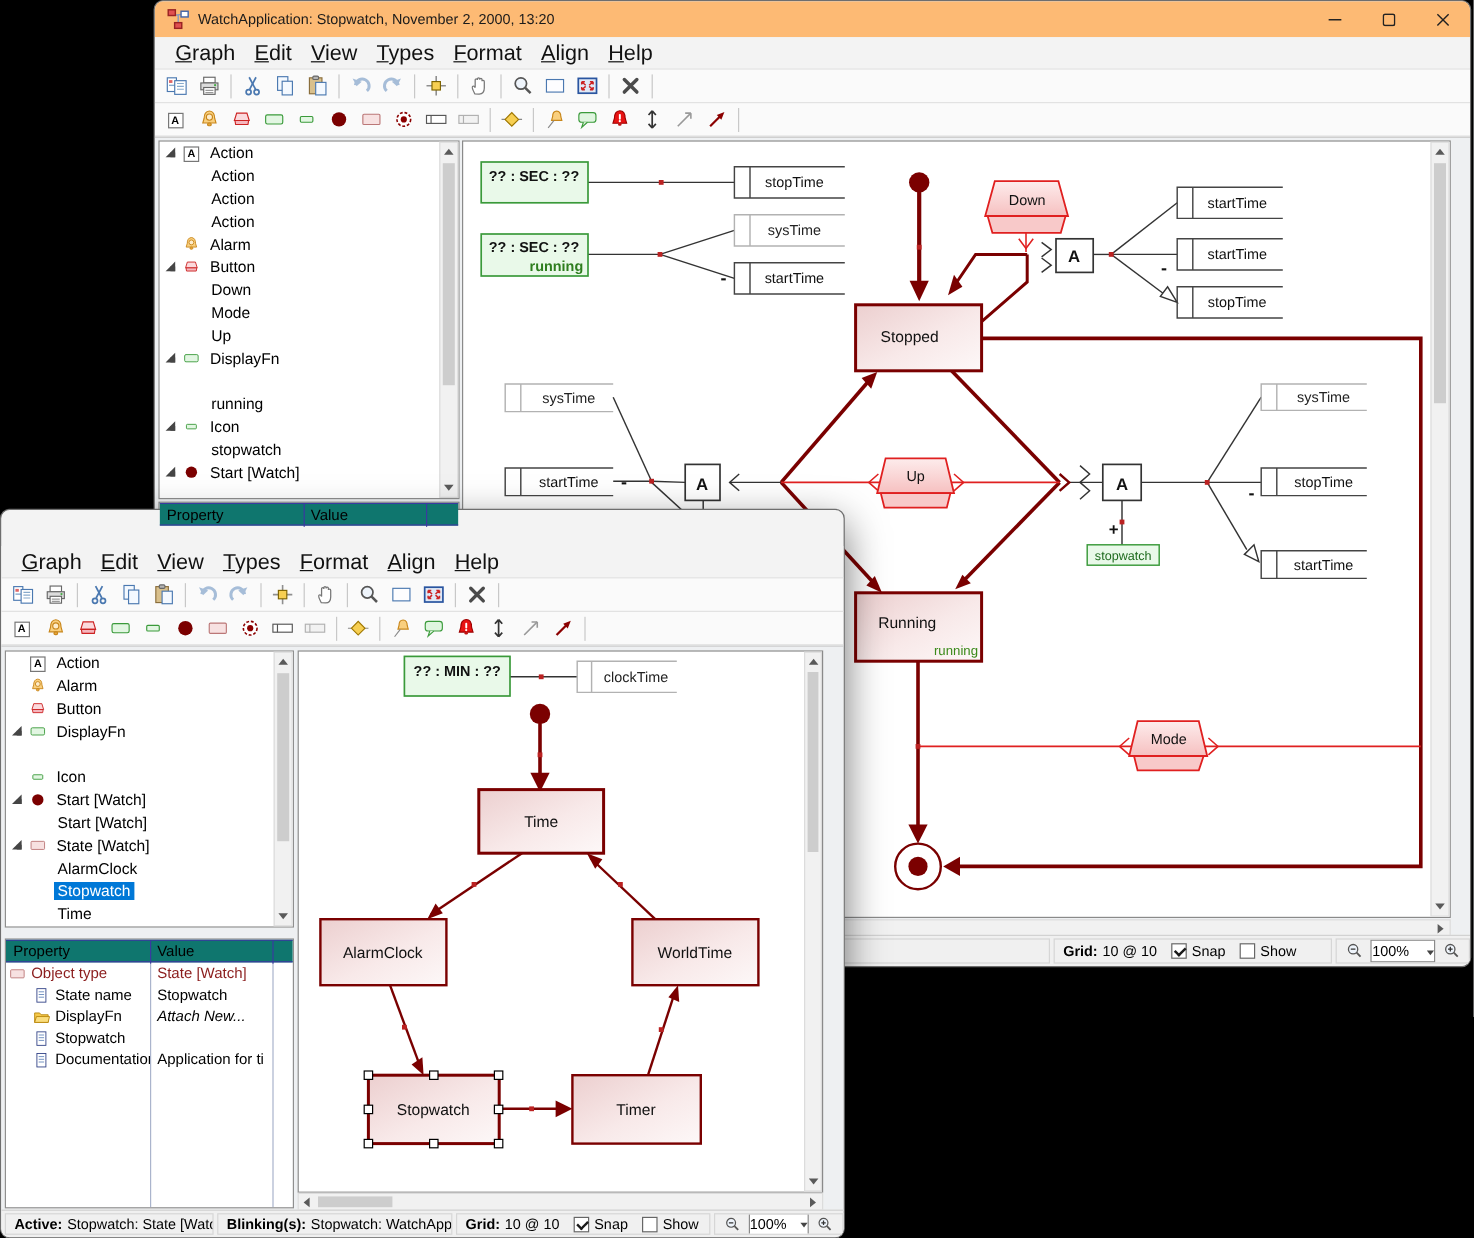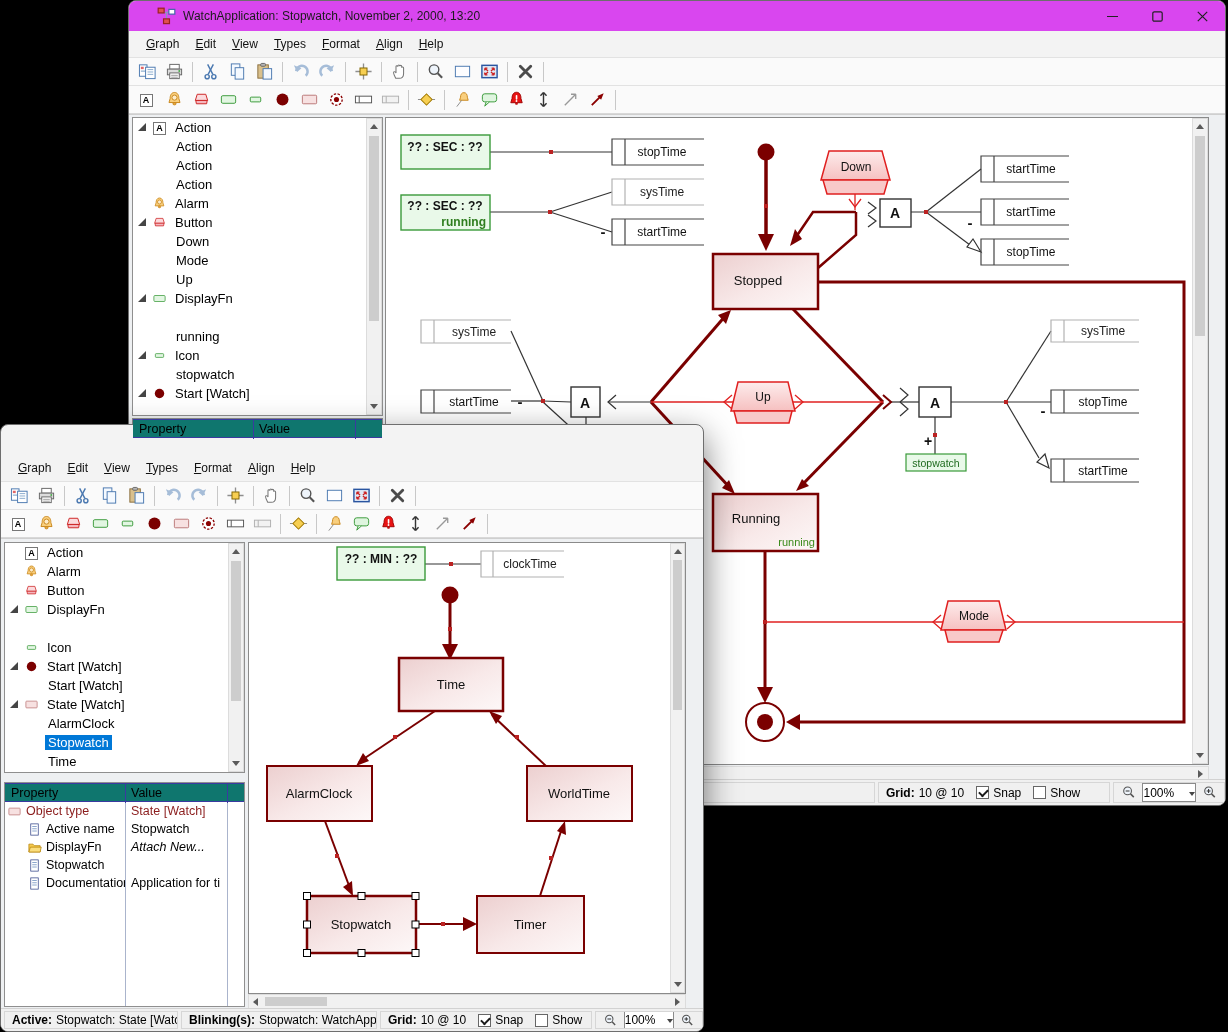--- a/index.html
+++ b/index.html
@@ -1,25 +1,25 @@
 <!DOCTYPE html>
 <html><head>
 <meta charset="utf-8">
 <style>
   *{margin:0;padding:0;box-sizing:border-box}
   html,body{width:1228px;height:1032px}
   body{background:#000;position:relative;font-family:"Liberation Sans",sans-serif;overflow:hidden}
   .win{position:absolute;background:#f3f3f3;border:1px solid #6e6e6e;border-radius:8px;overflow:hidden}
   #backWin{left:128px;top:0;width:1098px;height:806px}
   #frontWin{left:0;top:424px;width:704px;height:608px;box-shadow:0 12px 34px rgba(0,0,0,.55)}
-  .titlebar{position:absolute;left:0;top:0;right:0;height:30px;display:flex;align-items:center;padding-left:28px;gap:7px;background:#d946ef}
+  .titlebar{position:absolute;left:0;top:0;right:0;height:30px;display:flex;align-items:center;padding-left:10px;gap:7px;background:#fdba74}
   .title{font-size:12px;color:#1b1b1b;white-space:nowrap}
   .wctrl{margin-left:auto;display:flex;height:100%}
   .wbtn{width:45px;height:100%;display:flex;align-items:center;justify-content:center}
-  .mbar{position:absolute;left:0;top:30px;right:0;height:26px;display:flex;align-items:center;padding-left:9px;font-size:12px;color:#111;background:#f3f3f3}
+  .mbar{position:absolute;left:0;top:30px;right:0;height:26px;display:flex;align-items:center;padding-left:9px;font-size:18px;color:#111;background:#f3f3f3}
   .mitem{display:inline-block;padding:3px 8px}
   .mitem::first-letter{text-decoration:underline}
   .tbar{position:absolute;left:0;right:0;display:flex;align-items:center;padding-left:5px;background:#fafafa;border-top:1px solid #e2e2e2}
   .tbar.r1{top:56px;height:28px}
   .tbar.r2{top:84px;height:29px;border-bottom:1px solid #d8d8d8}
   .tbtn{width:27px;height:24px;display:flex;align-items:center;justify-content:center;flex:0 0 auto}
   .tsep{width:1px;height:20px;background:#c8c8c8;margin:0 4px;flex:0 0 auto}
   .ic{width:19px;height:19px}
   .main{position:absolute;left:0;right:0;background:#eef0f2;border-top:1px solid #cfcfcf}
   #backWin .main{top:113px;height:667px}
@@ -1045,21 +1045,21 @@
               </svg>
               <span class="red">Object type</span>
             </span>
           <span class="pvalue red">State [Watch]</span>
         </div>
         <div class="prow child">
           <span class="pleft">
               <svg class="picon">
                 <use href="#ic-doc"></use>
               </svg>
-              <span>Active name</span>
+              <span>State name</span>
             </span>
           <span class="pvalue">Stopwatch</span>
         </div>
         <div class="prow child">
           <span class="pleft">
               <svg class="picon">
                 <use href="#ic-folder"></use>
               </svg>
               <span>DisplayFn</span>
             </span>

